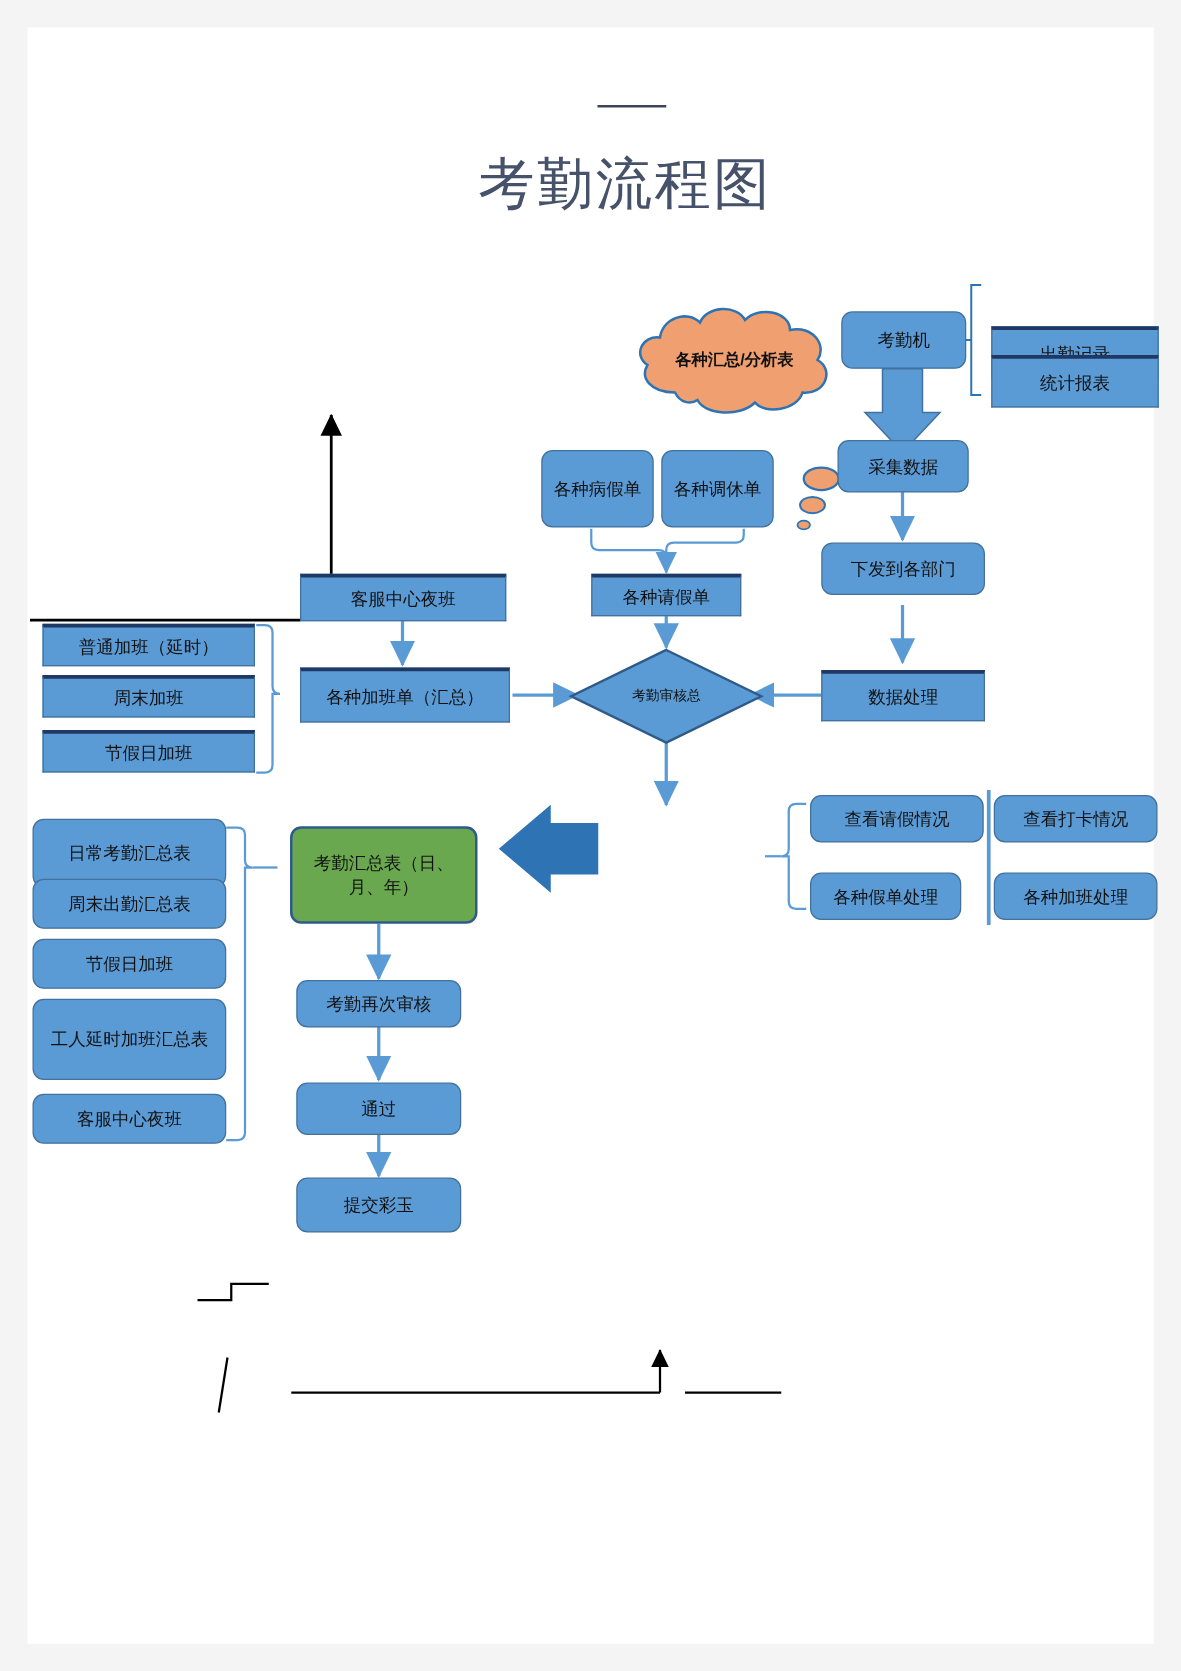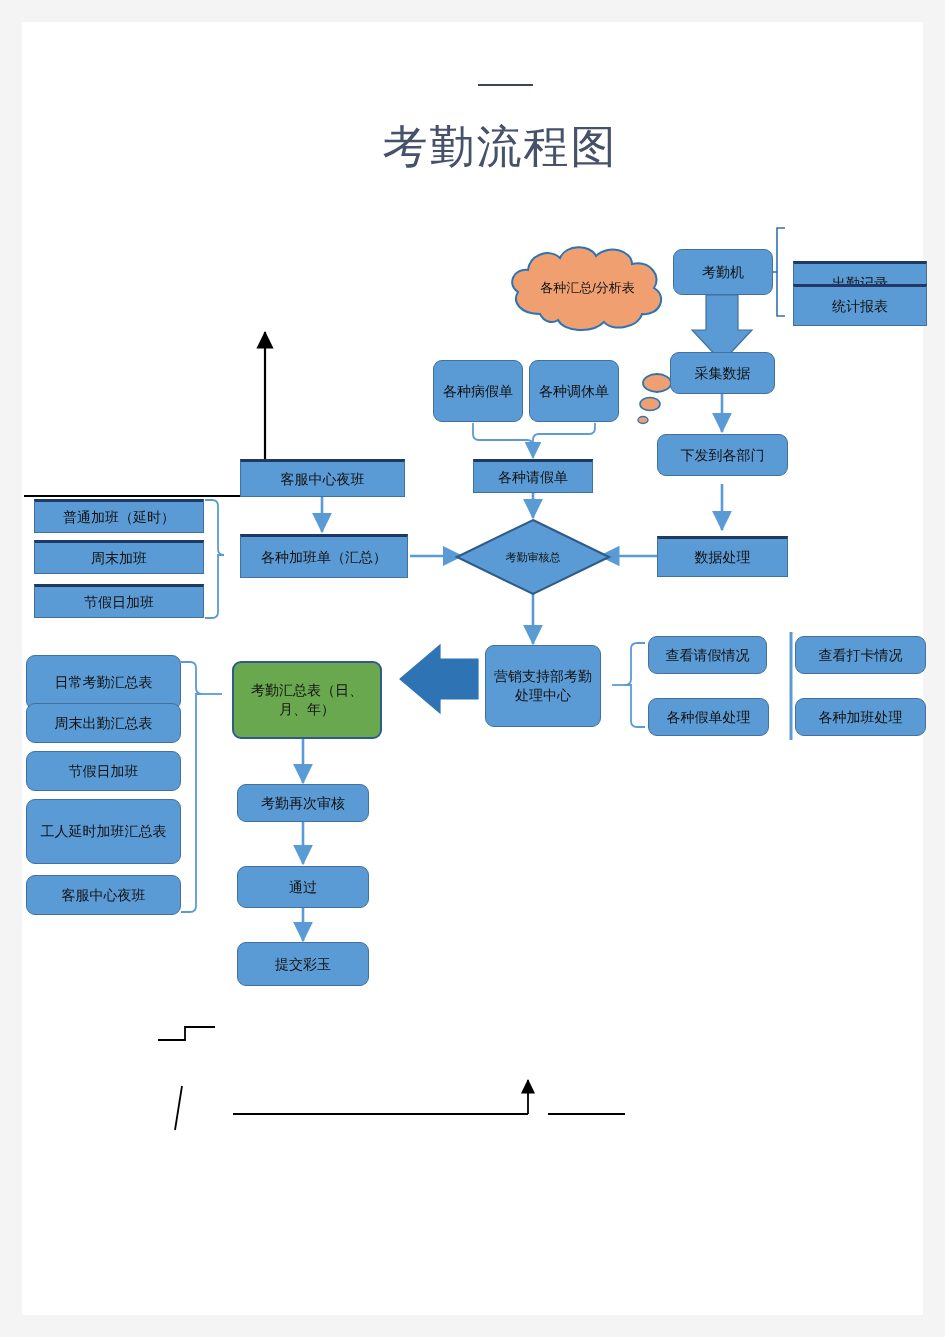--- a/index.html
+++ b/index.html
@@ -43,21 +43,21 @@
   .diamond-wrap{position:absolute;}
   .diamond-shape{position:absolute;left:0;top:0;}
   .diamond-label{
     position:absolute;left:0;top:0;width:100%;height:100%;
     display:flex;align-items:center;justify-content:center;
     font-size:11px;line-height:18px;color:#111;text-align:center;
     padding:0 22px;box-sizing:border-box;
   }
 
   
-  .cloud-wrap{position:absolute;}
+  .cloud-wrap{position:absolute;font-weight:bold;}
   .cloud-label{
     position:absolute;left:0;top:0;width:100%;height:100%;
     display:flex;align-items:center;justify-content:center;
     flex-direction:column;
     font-size:13px;line-height:19px;color:#111;text-align:center;
   }
 
   svg.layer{position:absolute;left:0;top:0;width:945px;height:1337px;overflow:visible;}
   svg.layer *{vector-effect:non-scaling-stroke;}
 </style>
@@ -225,25 +225,22 @@
 
   <div class="diamond-wrap" style="left:455px;top:518px;width:156px;height:78px;">
     <svg class="diamond-shape" width="156" height="78" viewBox="0 0 156 78">
       <polygon points="78,2 154,39 78,76 2,39" fill="#5b9bd5" stroke="#2e5b8a" stroke-width="2"></polygon>
     </svg>
     <div class="diamond-label">
       <span>考勤审核总</span>
     </div>
   </div>
 
-  <div class="node rounded" style="left:485px;top:645px;width:116px;height:82px;">
-    <span>营销支持部考勤处理中心</span>
-  </div>
-
-  <div class="node rounded" style="left:648px;top:636px;width:119px;height:38px;">
+
+  <div class="node rounded" style="left:648px;top:636px;width:139px;height:38px;">
     <span>查看请假情况</span>
   </div>
 
   <div class="node rounded" style="left:648px;top:698px;width:121px;height:38px;">
     <span>各种假单处理</span>
   </div>
 
   <div class="node rounded" style="left:795px;top:636px;width:131px;height:38px;">
     <span>查看打卡情况</span>
   </div>

